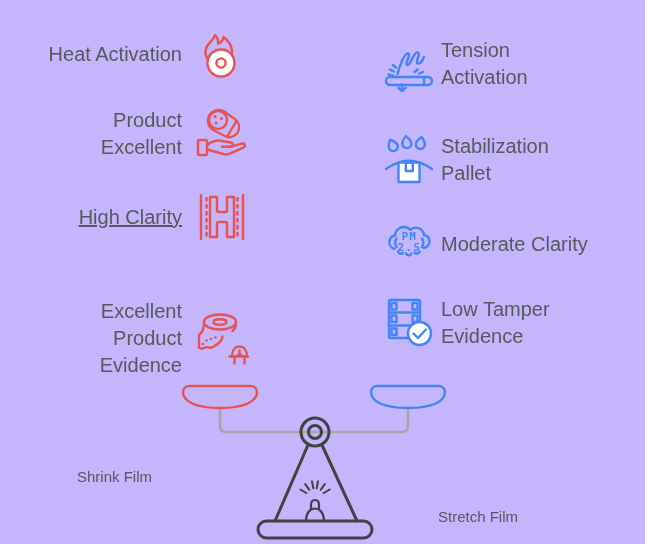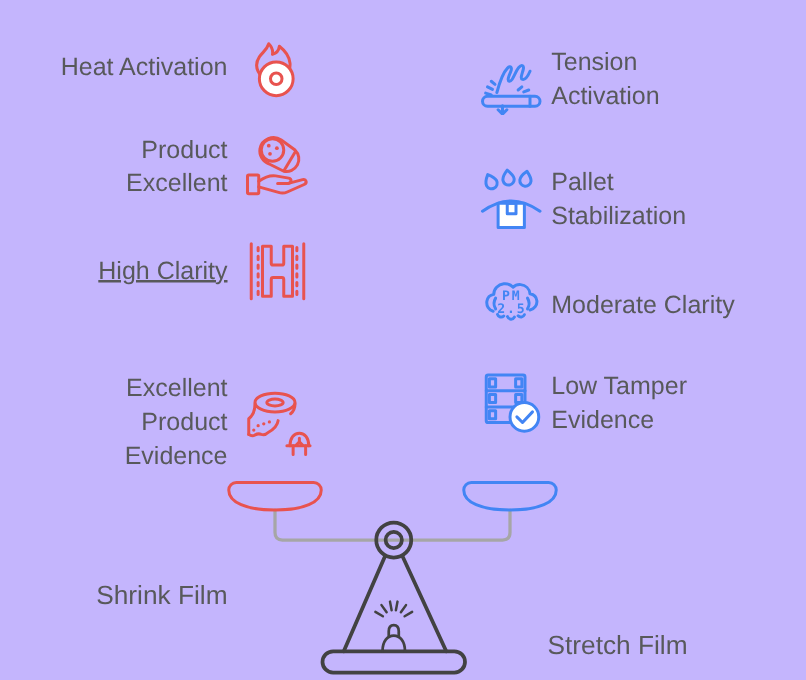--- a/index.html
+++ b/index.html
@@ -13,21 +13,21 @@
   }
   .row{position:absolute;display:flex;align-items:center;}
   .row-left{left:0;width:250px;justify-content:flex-end;gap:12px;}
   .row-right{left:381px;gap:4px;}
   .label{font-size:20px;line-height:27px;color:#58595b;}
   .label-left{text-align:right;}
   .label-right{text-align:left;}
   .icon{flex:0 0 56px;width:56px;height:56px;display:flex;align-items:center;justify-content:center;}
   .icon svg{display:block;}
   .scale-wrap{position:absolute;left:170px;top:378px;width:290px;height:166px;}
-  .pan-label{position:absolute;font-size:21px;line-height:24px;color:#58595b;}
+  .pan-label{position:absolute;font-size:15px;line-height:24px;color:#58595b;}
   .pan-label-left{left:77px;top:465px;}
   .pan-label-right{left:438px;top:465px;margin-top:40px;}
   svg .stroke-red{stroke:#e8534f;fill:none;stroke-width:2.4;stroke-linecap:round;stroke-linejoin:round;}
   svg .fill-red{fill:#e8534f;stroke:none;}
   svg .stroke-blue{stroke:#4285f4;fill:none;stroke-width:2.4;stroke-linecap:round;stroke-linejoin:round;}
   svg .white-fill{fill:#ffffff;}
   svg .pm-text{font-family:"DejaVu Sans Mono", monospace;font-weight:bold;font-size:10.5px;fill:#4285f4;letter-spacing:1.5px;}
   svg .scale-dark{stroke:#424242;fill:none;stroke-width:3;stroke-linecap:round;stroke-linejoin:round;}
   svg .scale-thin{stroke:#424242;fill:none;stroke-width:2.2;stroke-linecap:round;stroke-linejoin:round;}
   svg .beam{stroke:#a6a6a6;fill:none;stroke-width:2.6;stroke-linecap:round;stroke-linejoin:round;}
@@ -132,22 +132,22 @@
       <svg width="56" height="56" viewBox="0 0 56 56">
         <path class="stroke-blue" d="M6,0 C8.5,3 10,5.5 10,7.5 A4.5,4.5 0 1 1 1,7.5 C1,5.5 2.5,3 6,0 Z" transform="translate(6,7) rotate(-28 6 6)" stroke-width="2.2"></path>
         <path class="stroke-blue" d="M6,0 C8.5,3 10,5.5 10,7.5 A4.5,4.5 0 1 1 1,7.5 C1,5.5 2.5,3 6,0 Z" transform="translate(20,4) rotate(-12 6 6)" stroke-width="2.2"></path>
         <path class="stroke-blue" d="M6,0 C8.5,3 10,5.5 10,7.5 A4.5,4.5 0 1 1 1,7.5 C1,5.5 2.5,3 6,0 Z" transform="translate(34,5) rotate(6 6 6)" stroke-width="2.2"></path>
         <path class="stroke-blue" d="M5,37 Q28,20.5 51,37"></path>
         <rect class="stroke-blue white-fill" x="17.5" y="30.5" width="21" height="19.5"></rect>
         <rect class="stroke-blue" x="24.8" y="30.5" width="7" height="8.5"></rect>
       </svg>
     </div>
     <div class="label label-right">
+      <div>Stabilization</div>
       <div>Pallet</div>
-      <div>Stabilization</div>
     </div>
   </div>
 
   <div class="row row-right" style="top:215px;height:58px;">
     <div class="icon">
       <svg width="56" height="56" viewBox="0 0 56 56">
         <path class="stroke-blue" d="M13.5,33 C10,32 8,28.5 8.5,25 C9,22 11,20 14,19.5 C14,15 17.5,11.5 22,11 C25,10.7 27.5,11.8 29.5,13.8 C31,12.3 33,11.5 35.5,11.7 C39.5,12 42.5,15 43,19 C46,19.5 48.2,21.7 48.5,24.7 C48.8,28 46.5,31.2 43,32" stroke-width="2.2"></path>
         <path class="stroke-blue" d="M15.5,22.5 c-1.6,2.6 -1.6,6 0,8.6" stroke-width="2"></path>
         <path class="stroke-blue" d="M41,22.5 c1.6,2.6 1.6,6 0,8.6" stroke-width="2"></path>
         <path class="stroke-blue" d="M17,35.5 a3,3 0 0 0 5,1.3 M25,37.3 a3,3 0 0 0 5.5,0.4 M33.5,36.6 a3,3 0 0 0 5,-0.8" stroke-width="2"></path>

